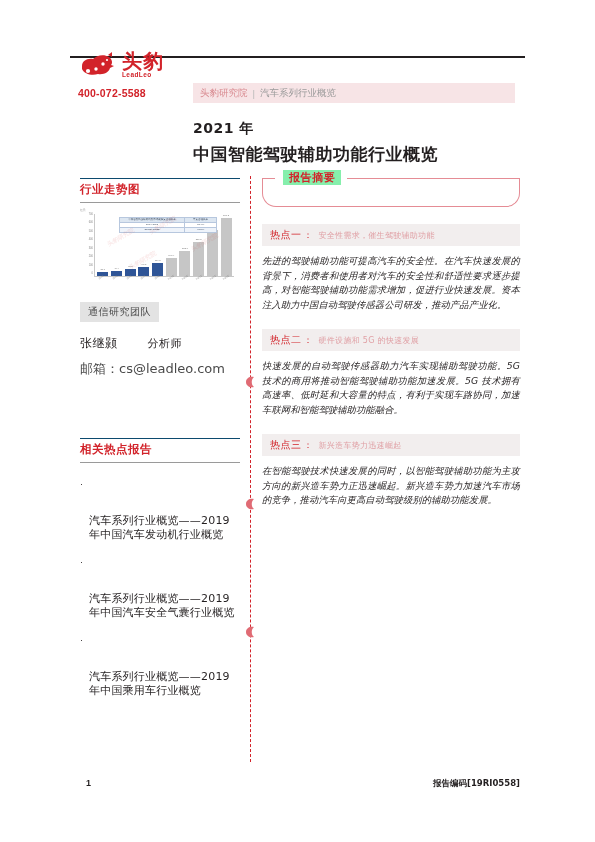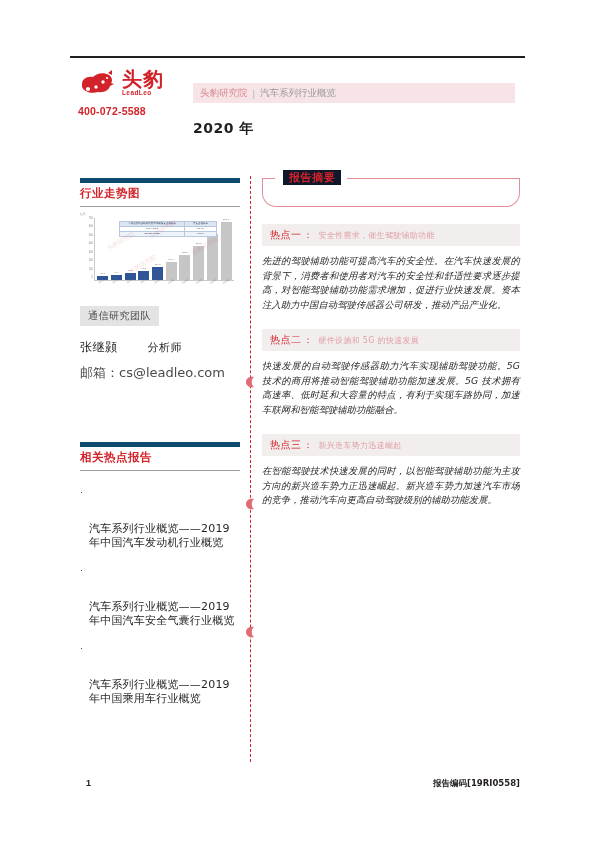--- a/index.html
+++ b/index.html
@@ -13,21 +13,21 @@
   }
   .page{position:relative;width:595px;height:842px;}
 
   
   .top-rule{
     position:absolute;left:70px;top:56px;width:455px;height:2px;
     background:#231f20;
   }
 
   
-  .logo-block{position:absolute;left:78px;top:66px;width:120px;}
+  .logo-block{position:absolute;left:78px;top:48px;width:120px;}
   .logo-row{display:flex;align-items:center;height:34px;}
   .logo-mark{width:40px;height:30px;flex:0 0 40px;position:relative;}
   .logo-text{margin-left:4px;line-height:1;}
   .logo-cn{
     font-family:"DejaVu Sans",sans-serif;
     font-size:20px;font-weight:bold;color:#d2232a;letter-spacing:1px;
   }
   .logo-en{
     font-size:6.5px;font-weight:bold;color:#d2232a;letter-spacing:.4px;
     margin-top:1px;font-family:"Liberation Sans",sans-serif;
@@ -61,21 +61,21 @@
   }
 
   
   .left-col{position:absolute;left:80px;top:178px;width:160px;}
 
   .sec-head{
     font-size:11.5px;font-weight:bold;color:#d2232a;
     font-family:"DejaVu Sans",sans-serif;letter-spacing:.5px;
     padding:3px 0 5px 0;
   }
-  .rule-top{border-top:5px solid #0c4a6e;}
+  .rule-top{border-top:1px solid #0c4a6e;}
   .rule-bot{border-bottom:1px solid #9a9a9a;}
 
   
   .chart-wrap{
     margin-top:9px;width:155px;height:74px;position:relative;
     background:#ffffff;
   }
   .chart-yaxis{
     position:absolute;left:0;top:2px;width:13px;height:62px;
     display:flex;flex-direction:column;justify-content:space-between;
@@ -149,21 +149,21 @@
     position:relative;
     border:1px solid #e58c95;
     border-radius:0 0 14px 14px;
     border-top:none;
     padding:14px 11px 14px 11px;
     box-sizing:border-box;
   }
   .sum-line-l{position:absolute;left:0;top:0;width:12px;height:1px;background:#e58c95;}
   .sum-line-r{position:absolute;right:0;top:0;left:84px;height:1px;background:#e58c95;}
   .sum-title{
-    position:absolute;left:20px;top:-8px;background:#0f172a;
+    position:absolute;left:20px;top:-8px;background:#86efac;
     padding:0 6px;font-size:11px;font-weight:bold;color:#d2232a;
     font-family:"DejaVu Sans",sans-serif;letter-spacing:.6px;
   }
   .sum-body{
     font-size:9.3px;line-height:14.2px;font-weight:bold;color:#231f20;
     font-family:"DejaVu Sans",sans-serif;text-align:justify;letter-spacing:.1px;
   }
 
   .hot-head{
     margin-top:17px;background:#f2eeee;
@@ -225,21 +225,22 @@
     <div class="logo-phone">400-072-5588</div>
   </div>
 
   <div class="banner">
     <span class="b1">头豹研究院</span>
     <span class="sep">|</span>
     <span class="b2">汽车系列行业概览</span>
   </div>
 
   <div class="title-block">
-    <div class="title-year">2020 年</div>
+    <div class="title-year">2021 年</div>
+    <div class="title-main">中国智能驾驶辅助功能行业概览</div>
   </div>
 
   <div class="left-col">
 
     <div class="rule-top rule-bot">
       <div class="sec-head">行业走势图</div>
     </div>
 
     
     <div class="chart-wrap">

